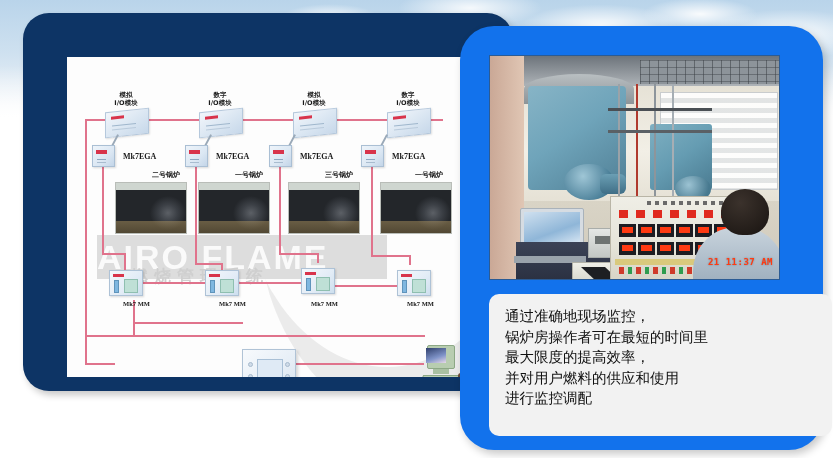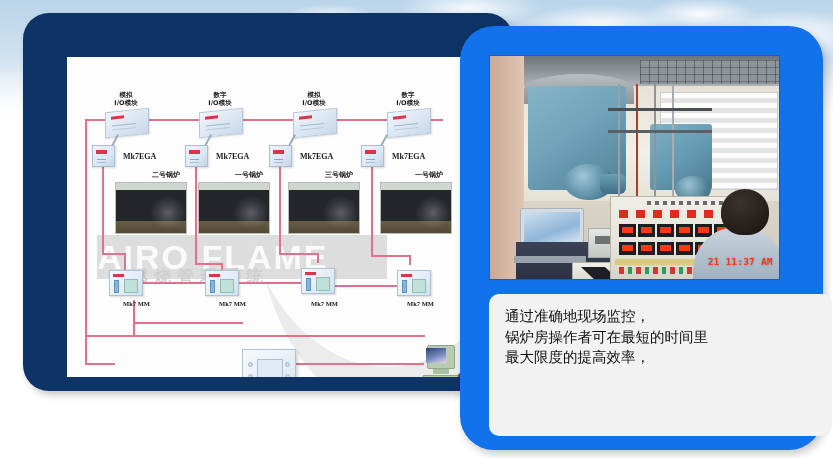--- a/index.html
+++ b/index.html
@@ -545,15 +545,17 @@
       <span class="ph-head"></span>
     </span>
 
     <span class="ph-timestamp">21  11:37 AM</span>
   </div>
 
   <div class="caption-card">
     <div class="caption-line">通过准确地现场监控，</div>
     <div class="caption-line">锅炉房操作者可在最短的时间里</div>
     <div class="caption-line">最大限度的提高效率，</div>
+    <div class="caption-line">并对用户燃料的供应和使用</div>
+    <div class="caption-line">进行监控调配</div>
   </div>
 
 </div>
 
 </body></html>

